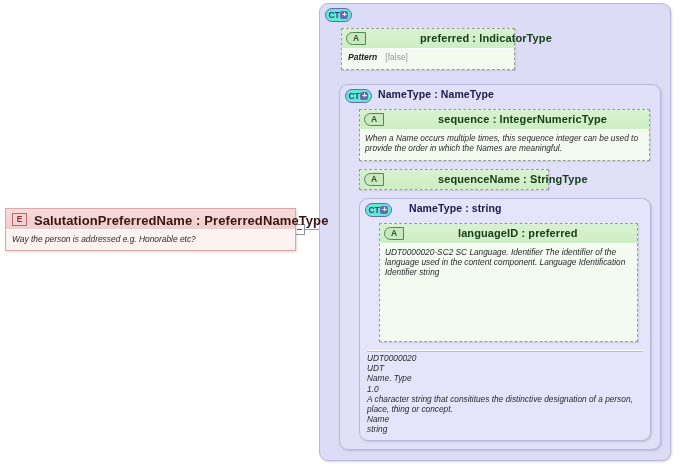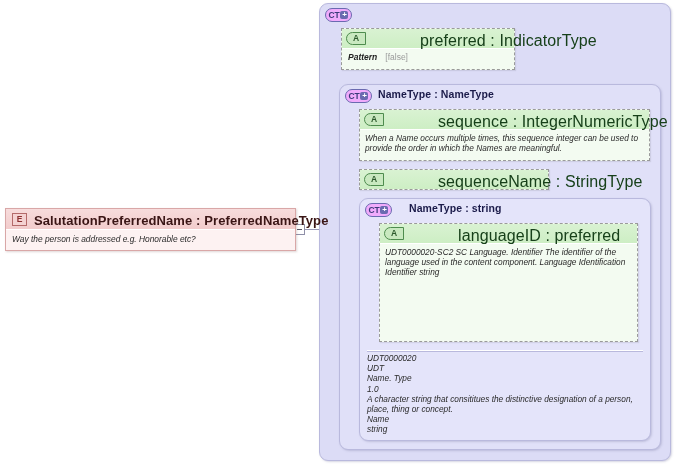--- a/index.html
+++ b/index.html
@@ -24,21 +24,21 @@
   .ctpanel.p2{background:#e0e0f8;}
   .ctpanel.p3{background:#e4e4fa;}
 
   
   .ct-badge{
     position:absolute;
     box-sizing:border-box;
     width:27px;height:14px;
     border:1px solid #6a6ab0;
     border-radius:7px;
-    background:#f0abfc;
+    background:#5eead4;
     color:#3a3a7a;
     font-size:8.5px;
     font-weight:bold;
     line-height:12px;
     text-align:center;
     letter-spacing:-0.2px;
   }
   .ct-badge .plus{
     display:inline-block;
     width:8px;height:8px;
@@ -83,21 +83,21 @@
     border-bottom-left-radius:7px;
     background:#c9e9c0;
     color:#2d5a2d;
     font-size:8.5px;
     font-weight:bold;
     line-height:11px;
     text-align:center;
   }
   .attr-title{
     position:absolute;left:30px;top:3px;
-    font-size:16px;font-weight:normal;
+    font-size:11px;font-weight:bold;
     color:#17401a;white-space:nowrap;
     letter-spacing:0.1px;
     padding-left:48px;
   }
   .attr-body{
     padding:3px 5px 4px 5px;
     font-size:8.3px;
     font-style:italic;
     color:#2a2a2a;
     line-height:10.2px;

